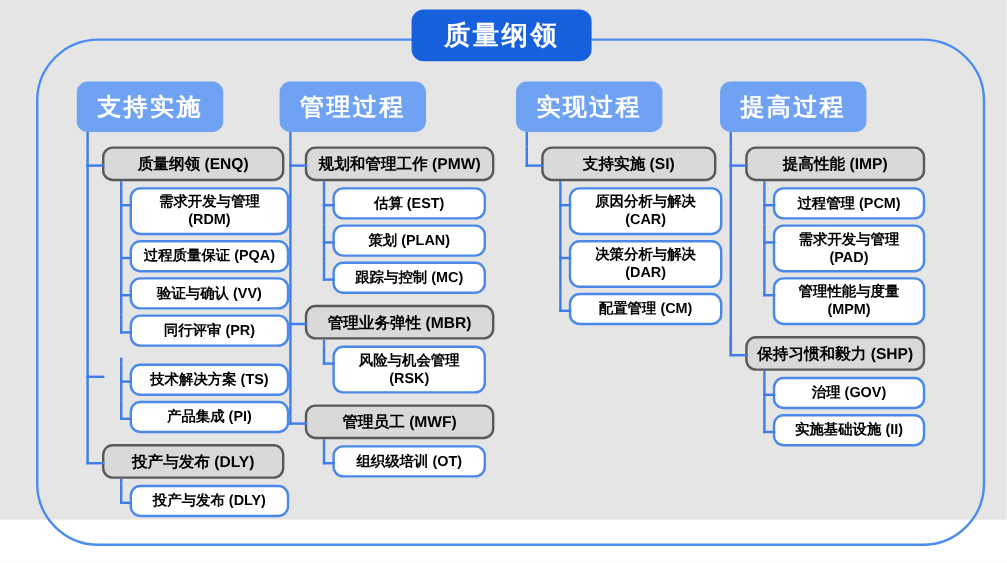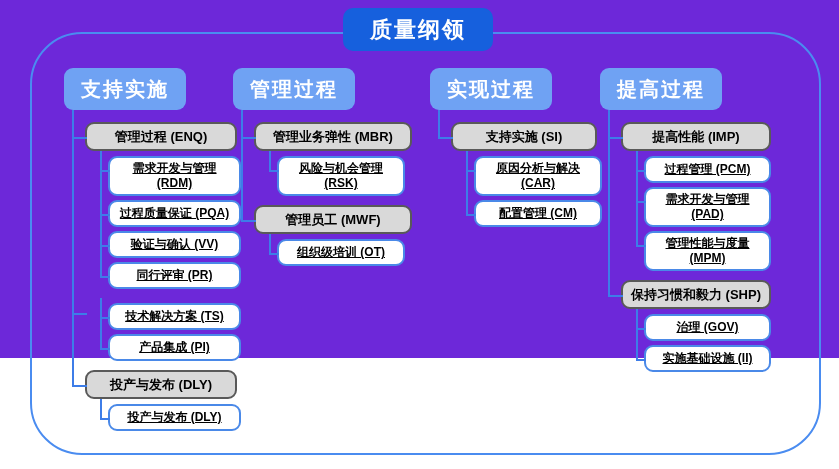--- a/index.html
+++ b/index.html
@@ -1,18 +1,18 @@
 <!DOCTYPE html>
 <html style="--title-bg: #1660dd; --header-bg: #6fa2f3; --line: #3d7de8; --frame: #4a8cf0; --parent-bg: #d9d9d9; --parent-border: #595959; --child-border: #4a89e8;"><head>
 <meta charset="utf-8">
 <style>
   * { margin:0; padding:0; box-sizing:border-box; }
   html,body { width:839px; height:469px; background:#fff; overflow:hidden;
               font-family:"Liberation Sans","DejaVu Sans",sans-serif; }
-  #stage { position:relative; width:839px; height:358px; background:#6d28d9; }
+  #stage { position:relative; width:839px; height:433px; background:#e5e5e5; }
 
   .frame { position:absolute; left:30px; top:32px; width:791px; height:423px;
            border:2px solid var(--frame,#4a8cf0); border-radius:52px; background:transparent; }
 
   .title-box { position:absolute; left:343px; top:8px; width:150px; height:43px;
                background:var(--title-bg,#1660dd); border-radius:10px; color:#fff;
                display:flex; align-items:center; justify-content:center;
                font-size:22px; font-weight:bold; letter-spacing:2px; z-index:3; }
 
   .col { position:absolute; top:68px; }
@@ -54,37 +54,37 @@
   li.child:last-child { margin-bottom:0; }
   li.child::before { content:''; position:absolute; left:0; top:0; width:8px; height:14px;
                      border-left:2px solid var(--line,#3d7de8);
                      border-bottom:2px solid var(--line,#3d7de8); }
   li.child:not(:last-child)::after { content:''; position:absolute; left:0; top:14px; bottom:-4px;
                      border-left:2px solid var(--line,#3d7de8); }
 
   .child-box { display:flex; align-items:center; justify-content:center; text-align:center;
                width:133px; min-height:27px; padding:3px 5px; line-height:1.25;
                background:#fff; border:2px solid var(--child-border,#4a89e8);
-               border-radius:9px; font-size:12px; font-weight:bold; color:#000;text-decoration:underline; }
+               border-radius:9px; font-size:12px; font-weight:bold; color:#000; }
   .col2 .child-box { width:128px; }
   .col3 .child-box { width:128px; }
   .col4 .child-box { width:127px; }
 </style>
 </head>
 <body>
 
 <div id="stage">
   <div class="frame"></div>
   <div class="title-box">质量纲领</div>
   <div id="columns">
       <div class="col col1">
         <div class="header">支持实施</div>
         <ul class="groups">
           <li class="group">
-            <div class="parent-box">管理过程 (ENQ)</div>
+            <div class="parent-box">质量纲领 (ENQ)</div>
             <ul class="children">
               <li class="child">
                 <div class="child-box">需求开发与管理 (RDM)</div>
               </li>
               <li class="child">
                 <div class="child-box">过程质量保证 (PQA)</div>
               </li>
               <li class="child">
                 <div class="child-box">验证与确认 (VV)</div>
               </li>
@@ -110,20 +110,34 @@
                 <div class="child-box">投产与发布 (DLY)</div>
               </li>
             </ul>
           </li>
         </ul>
       </div>
       <div class="col col2">
         <div class="header">管理过程</div>
         <ul class="groups">
           <li class="group">
+            <div class="parent-box">规划和管理工作 (PMW)</div>
+            <ul class="children">
+              <li class="child">
+                <div class="child-box">估算 (EST)</div>
+              </li>
+              <li class="child">
+                <div class="child-box">策划 (PLAN)</div>
+              </li>
+              <li class="child">
+                <div class="child-box">跟踪与控制 (MC)</div>
+              </li>
+            </ul>
+          </li>
+          <li class="group">
             <div class="parent-box">管理业务弹性 (MBR)</div>
             <ul class="children">
               <li class="child">
                 <div class="child-box">风险与机会管理 (RSK)</div>
               </li>
             </ul>
           </li>
           <li class="group">
             <div class="parent-box">管理员工 (MWF)</div>
             <ul class="children">
@@ -137,20 +151,23 @@
       <div class="col col3">
         <div class="header">实现过程</div>
         <ul class="groups">
           <li class="group">
             <div class="parent-box">支持实施 (SI)</div>
             <ul class="children">
               <li class="child">
                 <div class="child-box">原因分析与解决 (CAR)</div>
               </li>
               <li class="child">
+                <div class="child-box">决策分析与解决 (DAR)</div>
+              </li>
+              <li class="child">
                 <div class="child-box">配置管理 (CM)</div>
               </li>
             </ul>
           </li>
         </ul>
       </div>
       <div class="col col4">
         <div class="header">提高过程</div>
         <ul class="groups">
           <li class="group">

